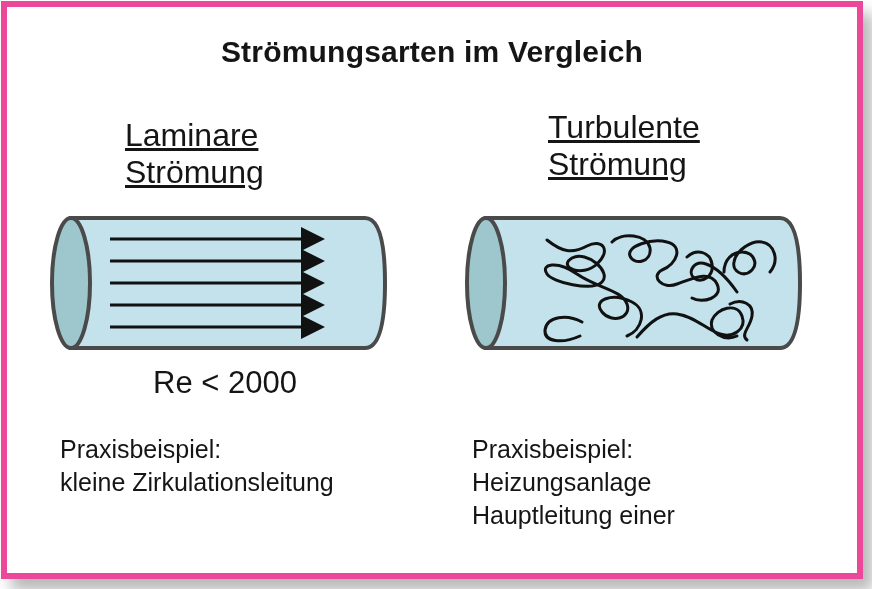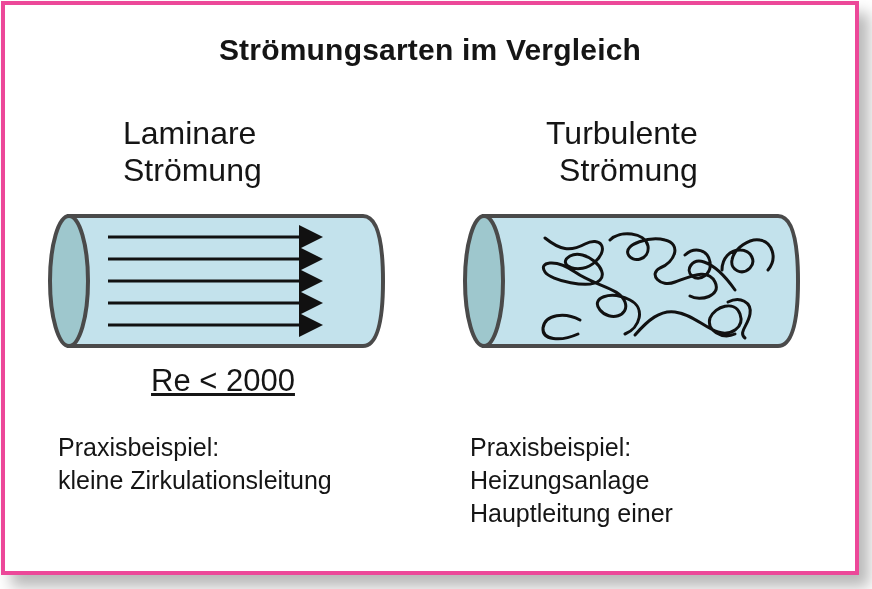--- a/index.html
+++ b/index.html
@@ -1,23 +1,23 @@
 <!DOCTYPE html>
 <html><head>
   <meta charset="utf-8">
   <style>
     html, body { margin: 0; padding: 0; background: #ffffff; }
     body { width: 872px; height: 589px; position: relative; overflow: hidden;
            font-family: "Liberation Sans", "DejaVu Sans", sans-serif; color: #151515; }
     .card { position: absolute; left: 1px; top: 1px; width: 850px; height: 566px;
-            background: #ffffff; border: 4px solid #ec4899;
+            background: #ffffff; border: 6px solid #ec4899;
             box-shadow: 10px 12px 14px rgba(0,0,0,0.28); }
     .title { position: absolute; left: 0; width: 850px; top: 28px; text-align: center;
              font-size: 30px; font-weight: bold; letter-spacing: 0.2px; }
-    .col-title { position: absolute; font-size: 32px; line-height: 37px; }
+    .col-title { position: absolute; font-size: 32px; line-height: 37px; text-decoration: underline; }
     .re { position: absolute; font-size: 31px; text-align: center; width: 340px; }
     .example { position: absolute; font-size: 25px; line-height: 33px; }
     svg.pipe { position: absolute; }
   </style>
 </head>
 <body>
 
 <div class="card">
   <div class="title">Strömungsarten im Vergleich</div>
 
@@ -36,28 +36,28 @@
     <ellipse cx="24" cy="71" rx="19" ry="65" fill="#9ec7cd" stroke="#4a4a4a" stroke-width="4"></ellipse>
     <g stroke="#111" stroke-width="3" marker-end="url(#ah)">
       <line x1="63" y1="27" x2="272" y2="27"></line>
       <line x1="63" y1="49" x2="272" y2="49"></line>
       <line x1="63" y1="71" x2="272" y2="71"></line>
       <line x1="63" y1="93" x2="272" y2="93"></line>
       <line x1="63" y1="115" x2="272" y2="115"></line>
     </g>
   </svg>
 
-  <div class="re" style="left:48px; top:358px;text-decoration:underline;">Re &lt; 2000</div>
+  <div class="re" style="left:48px; top:358px;">Re &lt; 2000</div>
 
   <div class="example" style="left:53px; top:426px;">
     <div>Praxisbeispiel:</div>
     <div>kleine Zirkulationsleitung</div>
   </div>
 
-  <div class="col-title" style="left:541px; top:110px;text-align:right;">
+  <div class="col-title" style="left:541px; top:102px;">
     <div>Turbulente</div>
     <div>Strömung</div>
   </div>
 
   <svg class="pipe" style="left:455px; top:205px;" width="345" height="142" viewBox="0 0 345 142">
     <path d="M24,6 L318,6 Q338,6 338,71 Q338,136 318,136 L24,136 Z" fill="#c3e2ec" stroke="#4a4a4a" stroke-width="4"></path>
     <ellipse cx="24" cy="71" rx="19" ry="65" fill="#9ec7cd" stroke="#4a4a4a" stroke-width="4"></ellipse>
     <g fill="none" stroke="#111" stroke-width="3" stroke-linecap="round">
       <path d="M85,28 C100,40 110,42 125,34 C140,26 150,38 135,52 C120,66 95,55 110,46 C125,38 150,60 140,70 C130,80 90,70 85,62 C78,52 95,48 115,62 C135,76 160,78 165,92 C170,106 150,112 140,100 C130,88 150,80 170,90 C186,98 180,118 165,124"></path>
       <path d="M120,110 C105,102 85,104 83,118 C82,130 100,132 118,124"></path>

